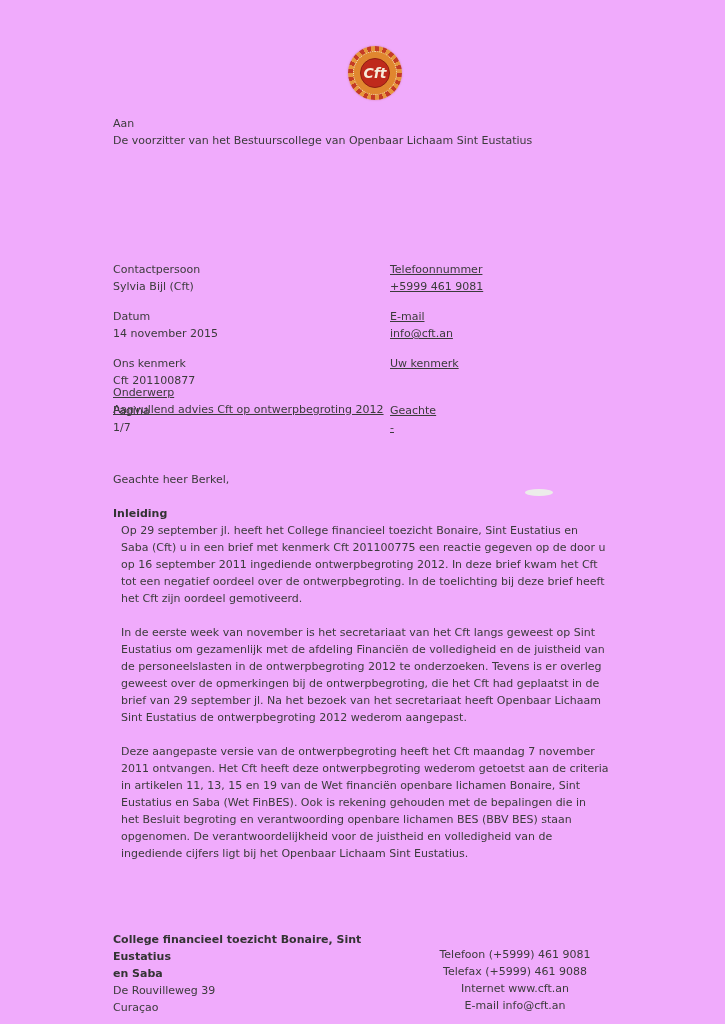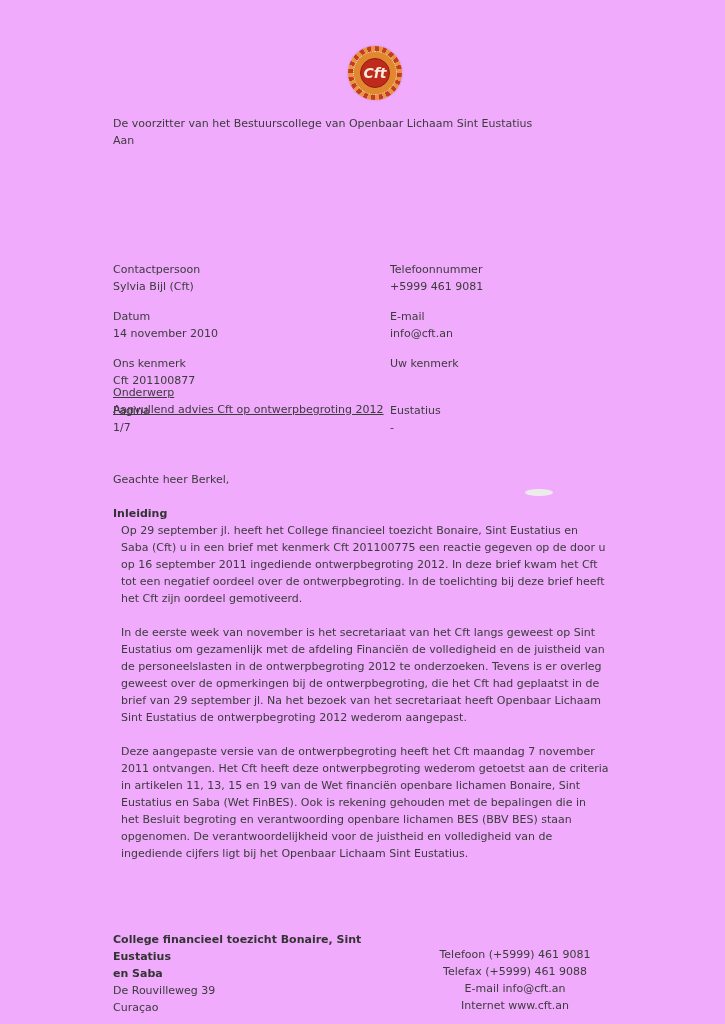--- a/index.html
+++ b/index.html
@@ -34,21 +34,21 @@
     display:flex;align-items:center;justify-content:center;
     color:#f6ecdb;font-weight:bold;font-style:italic;
     font-size:14px;line-height:1;
     border:1px solid #8e1f13;
     box-sizing:border-box;
   }
   
   .recipient{position:absolute;left:113px;top:115px;width:520px;}
   .meta{position:absolute;left:113px;top:248px;width:520px;}
   .meta-col-left{position:absolute;left:0;top:0;width:270px;}
-  .meta-col-right{position:absolute;left:277px;top:0;width:240px;}
+  .meta-col-right{position:absolute;left:277px;top:0;width:240px;text-decoration:underline;}
   .meta-label{min-height:17px;margin-top:13px;}
   .meta-value{min-height:17px;}
   .subject{position:absolute;left:113px;top:384px;width:520px;text-decoration:underline;}
   .salutation{position:absolute;left:113px;top:471px;width:520px;}
   .body-text{position:absolute;left:113px;top:505px;width:512px;}
   .para-heading{font-weight:bold;color:#333;}
   .para{margin:0 0 17px 8px;}
   .p2{margin-top:17px;}
   
   .footer{position:absolute;left:113px;top:931px;width:560px;font-size:11px;line-height:17px;}
@@ -60,43 +60,43 @@
 <body>
 
 <div class="page">
 
   <div class="logo">
     <div class="logo-ring"></div>
     <div class="logo-core">Cft</div>
   </div>
 
   <div class="recipient">
+    <div>Aan</div>
     <div>De voorzitter van het Bestuurscollege van Openbaar Lichaam Sint Eustatius</div>
-    <div>Aan</div>
   </div>
 
   <div class="meta">
     <div class="meta-col-left">
       <div class="meta-label">Contactpersoon</div>
       <div class="meta-value">Sylvia Bijl (Cft)</div>
       <div class="meta-label">Datum</div>
-      <div class="meta-value">14 november 2010</div>
+      <div class="meta-value">14 november 2015</div>
       <div class="meta-label">Ons kenmerk</div>
       <div class="meta-value">Cft 201100877</div>
       <div class="meta-label">Pagina</div>
       <div class="meta-value">1/7</div>
     </div>
     <div class="meta-col-right">
       <div class="meta-label">Telefoonnummer</div>
       <div class="meta-value">+5999 461 9081</div>
       <div class="meta-label">E-mail</div>
       <div class="meta-value">info@cft.an</div>
       <div class="meta-label">Uw kenmerk</div>
       <div class="meta-value"></div>
-      <div class="meta-label">Eustatius</div>
+      <div class="meta-label">Geachte</div>
       <div class="meta-value">-</div>
     </div>
   </div>
 
   <div class="subject">
     <div>Onderwerp</div>
     <div>Aanvullend advies Cft op ontwerpbegroting 2012</div>
   </div>
 
   <div class="salutation">Geachte heer Berkel,</div>
@@ -126,18 +126,18 @@
   <div class="smudge"></div>
 
   <div class="footer">
     <div class="footer-org pre">College financieel toezicht Bonaire, Sint Eustatius
 en Saba</div>
     <div>De Rouvilleweg 39</div>
     <div>Curaçao</div>
     <div class="footer-right">
       <div>Telefoon (+5999) 461 9081</div>
       <div>Telefax (+5999) 461 9088</div>
+      <div>Internet www.cft.an</div>
       <div>E-mail  info@cft.an</div>
-      <div>Internet www.cft.an</div>
     </div>
   </div>
 
 </div>
 
 </body></html>

